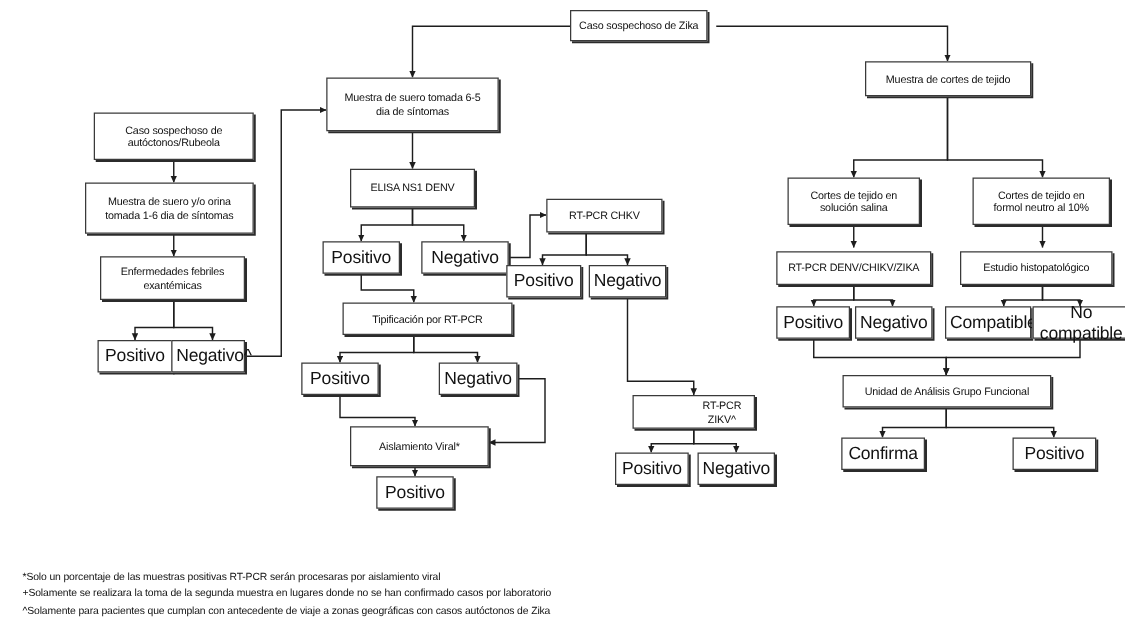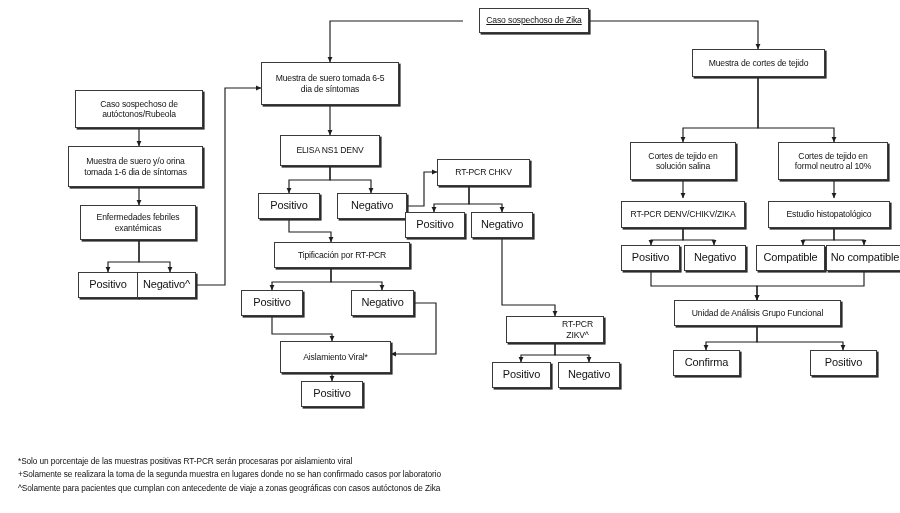--- a/index.html
+++ b/index.html
@@ -31,21 +31,21 @@
     align-items:center;
     justify-content:center;
     text-align:center;
     line-height:1.22;
     font-size:8.6px;
     letter-spacing:-0.15px;
     color:#121212;
     padding:1px 3px;
     z-index:2;
   }
-  .node.small{font-size:11px;}
+  .node.small{font-size:14px;}
   .node .lbl{display:block;width:100%;white-space:pre-line;}
   .notes{
     position:absolute;
     left:18px;
     top:455px;
     width:720px;
     font-size:8.3px;
     line-height:1.62;
     color:#111111;
     letter-spacing:-0.1px;
@@ -118,21 +118,21 @@
       <path d="M834,228 L834,240 L864,240 L864,245"></path>
 
       <path d="M651,271 L651,286 L757,286 L757,300"></path>
       <path d="M864,271 L864,286 L757,286 L757,300"></path>
 
       <path d="M757,326 L757,342 L706,342 L706,350"></path>
       <path d="M757,326 L757,342 L843,342 L843,350"></path>
     </g>
   </svg>
 
-  <div class="node" style="left:479px;top:8px;width:110px;height:25px;text-decoration:underline;">
+  <div class="node" style="left:456px;top:8px;width:110px;height:25px;">
     <span class="lbl">Caso sospechoso de  Zika</span>
   </div>
 
   <div class="node" style="left:261px;top:62px;width:138px;height:43px;">
     <span class="lbl">Muestra de suero tomada 6-5
 dia de síntomas</span>
   </div>
 
   <div class="node" style="left:280px;top:135px;width:100px;height:31px;">
     <span class="lbl">ELISA NS1 DENV</span>

